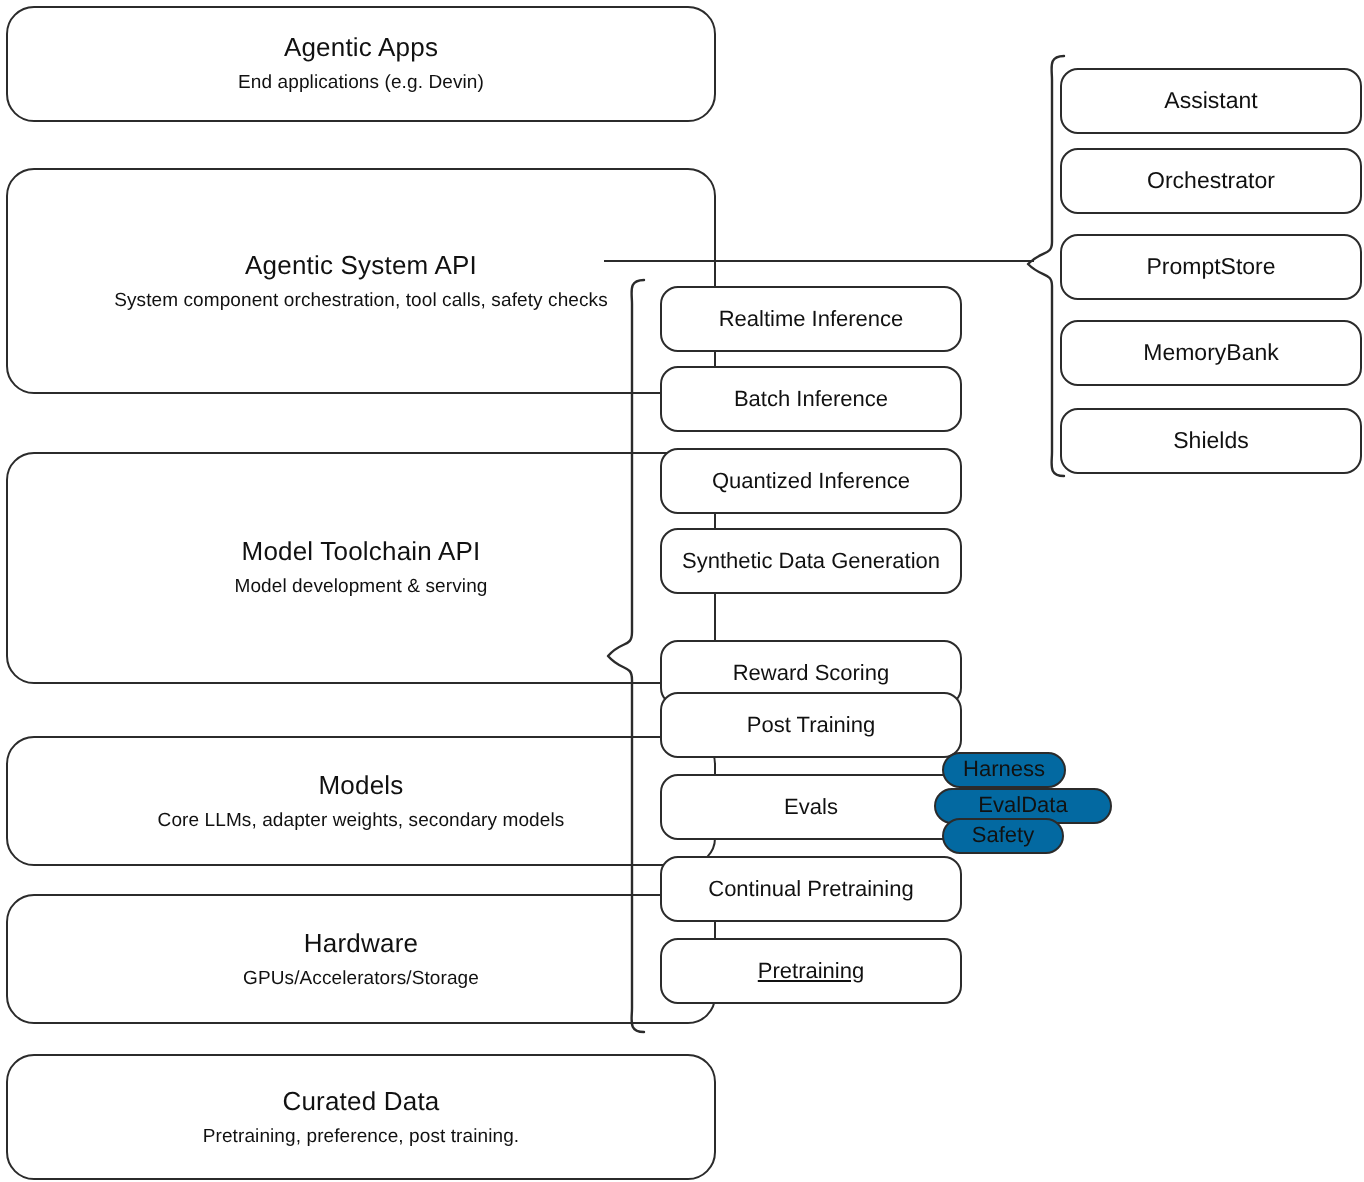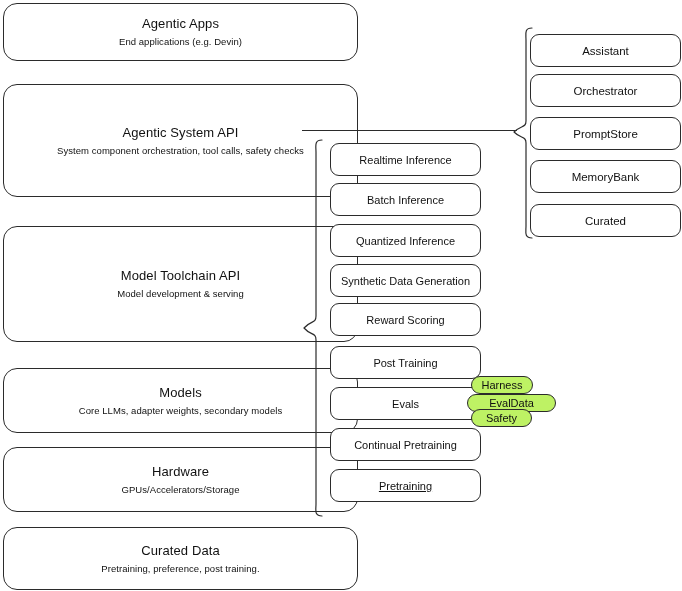--- a/index.html
+++ b/index.html
@@ -62,21 +62,21 @@
     height: 33px;
     border-radius: 9px;
     font-size: 11.5px;
     color: #111111;
   }
   
   .pill {
     position: absolute;
     box-sizing: border-box;
     border: 1.2px solid #2b2b2b;
-    background: #bef264;
+    background: #0369a1;
     border-radius: 999px;
     display: flex;
     align-items: center;
     justify-content: center;
     font-size: 11px;
     color: #111111;
     z-index: 6;
   }
   
   .brace {
@@ -156,29 +156,29 @@
                C 9 113, 14 110, 14 117
                L 14 200
                C 14 206, 12 212, 20 212"></path>
     </svg>
   </div>
 
   <div class="node cap" style="top:143px;">Realtime Inference</div>
   <div class="node cap" style="top:183px;">Batch Inference</div>
   <div class="node cap" style="top:224px;">Quantized Inference</div>
   <div class="node cap" style="top:264px;">Synthetic Data Generation</div>
-  <div class="node cap" style="top:303px;">Reward Scoring</div>
+  <div class="node cap" style="top:320px;">Reward Scoring</div>
   <div class="node cap" style="top:346px;">Post Training</div>
   <div class="node cap" style="top:387px;">Evals</div>
   <div class="node cap" style="top:428px;">Continual Pretraining</div>
   <div class="node cap" style="top:469px;text-decoration:underline;">Pretraining</div>
 
   <div class="pill" style="left:471px; top:376px; width:62px; height:18px;">Harness</div>
   <div class="pill" style="left:467px; top:394px; width:89px; height:18px;">EvalData</div>
   <div class="pill" style="left:471px; top:409px; width:61px; height:18px;">Safety</div>
 
   <div class="node comp" style="top:34px;">Assistant</div>
   <div class="node comp" style="top:74px;">Orchestrator</div>
   <div class="node comp" style="top:117px;">PromptStore</div>
   <div class="node comp" style="top:160px;">MemoryBank</div>
-  <div class="node comp" style="top:204px;">Curated</div>
+  <div class="node comp" style="top:204px;">Shields</div>
 
 </div>
 
 </body></html>

